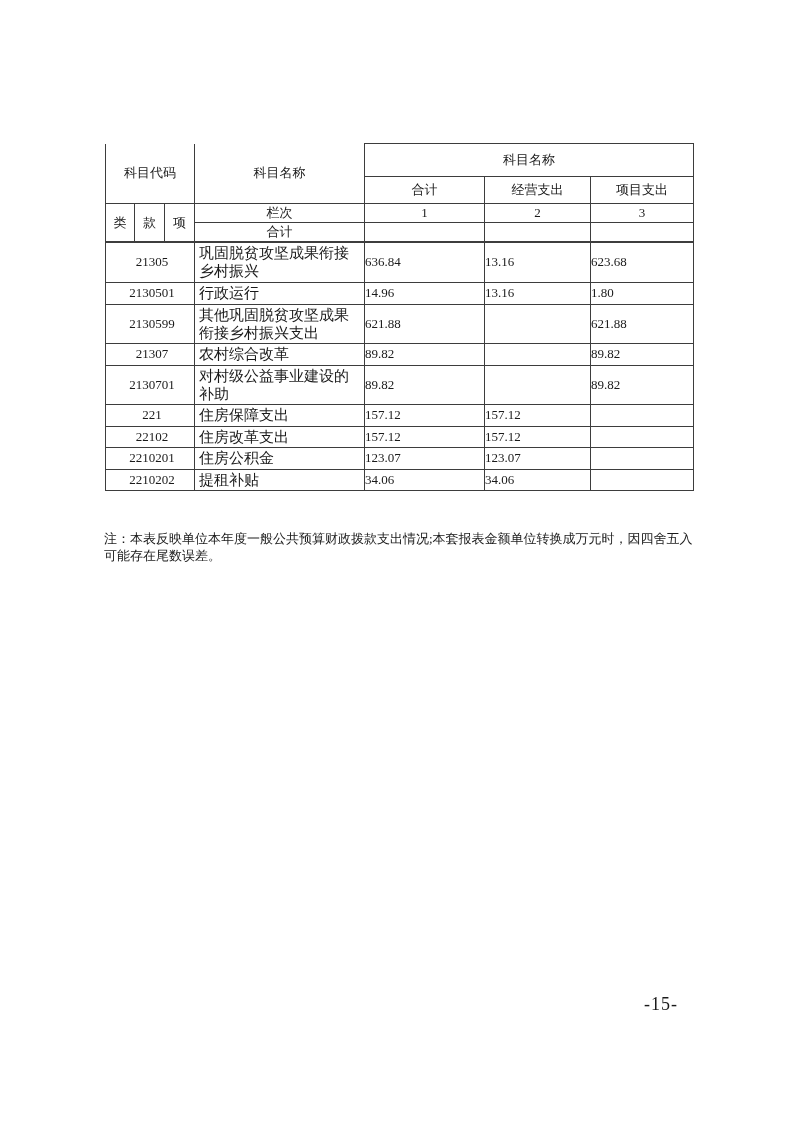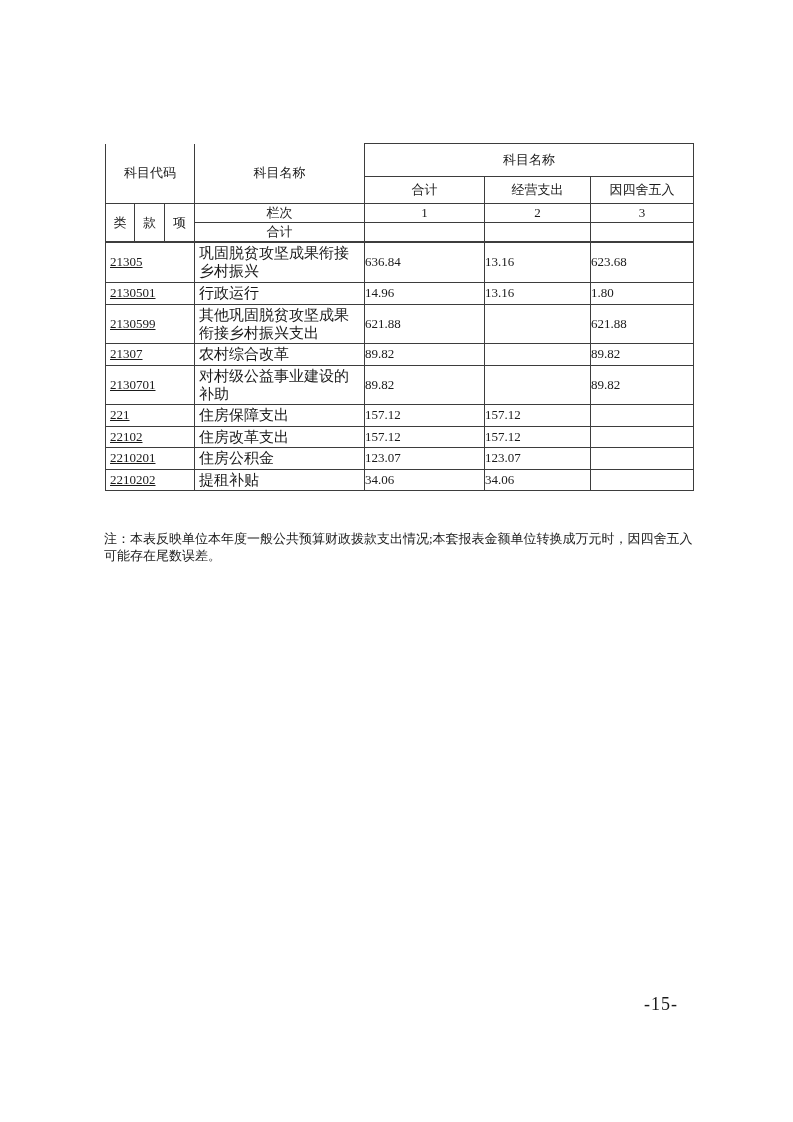--- a/index.html
+++ b/index.html
@@ -30,23 +30,22 @@
     font-size: 13px;
     text-align: center;
     vertical-align: middle;
     padding: 0;
     overflow: hidden;
     white-space: normal;
   }
   td.no-top { border-top: none; }
   td.hdr-bottom { border-bottom: 2px solid #3d3d3d; }
   td.code {
-    text-align: left;
+    text-align: center;
     padding-left: 4px;
-    text-decoration: underline;
   }
   td.name {
     text-align: left;
     padding: 1px 5px 1px 4px;
     font-size: 15px;
     line-height: 18px;
   }
   td.num {
     text-align: left;
     padding-right: 5px;
@@ -93,21 +92,21 @@
     </colgroup>
     <tbody>
       <tr class="h33">
         <td class="no-top" colspan="3" rowspan="2">科目代码</td>
         <td class="no-top" rowspan="2">科目名称</td>
         <td colspan="3">科目名称</td>
       </tr>
       <tr class="h27">
         <td>合计</td>
         <td>经营支出</td>
-        <td>因四舍五入</td>
+        <td>项目支出</td>
       </tr>
       <tr class="h19">
         <td class="hdr-bottom" rowspan="2">类</td>
         <td class="hdr-bottom" rowspan="2">款</td>
         <td class="hdr-bottom" rowspan="2">项</td>
         <td>栏次</td>
         <td>1</td>
         <td>2</td>
         <td>3</td>
       </tr>

